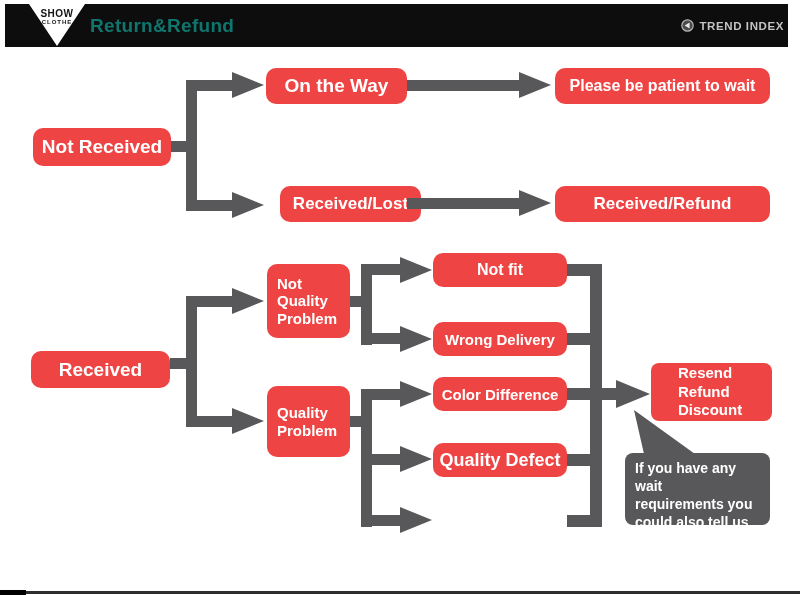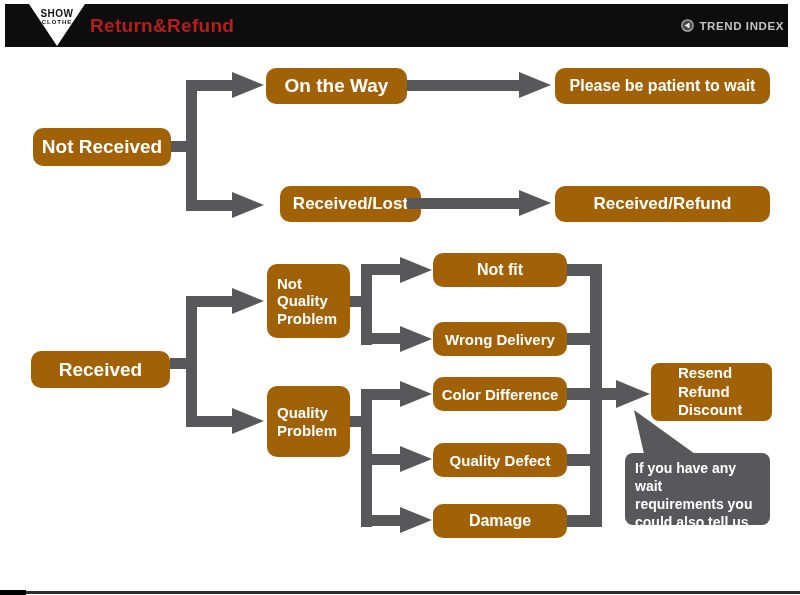--- a/index.html
+++ b/index.html
@@ -9,25 +9,25 @@
   }
   
   .header-bar{position:absolute;left:5px;top:4px;width:783px;height:43px;background:#0d0d0d;}
   .logo-triangle{position:absolute;left:29px;top:4px;width:0;height:0;
     border-left:28px solid transparent;border-right:28px solid transparent;border-top:42px solid #ffffff;}
   .logo-show{position:absolute;left:29px;top:8px;width:56px;text-align:center;
     font-size:10px;font-weight:bold;color:#141414;letter-spacing:0.5px;}
   .logo-clothe{position:absolute;left:29px;top:19px;width:56px;text-align:center;
     font-size:6px;font-weight:bold;color:#141414;letter-spacing:1px;}
   .header-title{position:absolute;left:90px;top:4px;height:43px;line-height:43px;
-    color:#b91c1c;font-size:19px;font-weight:bold;letter-spacing:0.3px;}
+    color:#0f766e;font-size:19px;font-weight:bold;letter-spacing:0.3px;}
   .brand{position:absolute;right:16px;top:4px;height:43px;display:flex;align-items:center;gap:5px;}
   .brand-text{color:#c4c4c4;font-size:11.5px;font-weight:bold;letter-spacing:0.6px;}
   
-  .box{position:absolute;background:#a16207;color:#ffffff;font-weight:bold;
+  .box{position:absolute;background:#ef4444;color:#ffffff;font-weight:bold;
     display:flex;align-items:center;justify-content:center;border-radius:10px;
     box-sizing:border-box;text-align:center;}
   .box.col{flex-direction:column;align-items:flex-start;justify-content:center;
     text-align:left;line-height:1.15;}
   .hline,.vline{position:absolute;background:#58585a;}
   .arr{position:absolute;width:0;height:0;
     border-top:13px solid transparent;border-bottom:13px solid transparent;
     border-left:32px solid #58585a;}
   .arr.big{border-top-width:14px;border-bottom-width:14px;border-left-width:34px;}
   .bubble{position:absolute;background:#58585a;color:#ffffff;border-radius:8px;
@@ -82,22 +82,21 @@
     <span>Problem</span>
   </div>
   <div class="box col" style="left:267px;top:386px;width:83px;height:71px;font-size:15px;padding-left:10px;">
     <span>Quality</span>
     <span>Problem</span>
   </div>
 
   <div class="box" style="left:433px;top:253px;width:134px;height:34px;font-size:16px;">Not fit</div>
   <div class="box" style="left:433px;top:322px;width:134px;height:34px;font-size:15px;">Wrong Delivery</div>
   <div class="box" style="left:433px;top:377px;width:134px;height:34px;font-size:15px;">Color Difference</div>
-  <div class="box" style="left:433px;top:443px;width:134px;height:34px;font-size:15px;">Quality Defect</div>
-  <div class="box" style="left:433px;top:504px;width:134px;height:34px;font-size:16px;">Damage</div>
+  <div class="box" style="left:433px;top:443px;width:134px;height:34px;font-size:18px;">Quality Defect</div>
 
   <div class="box col" style="left:651px;top:363px;width:121px;height:58px;font-size:15px;padding-left:27px;border-radius:8px;line-height:1.25;">
     <span>Resend</span>
     <span>Refund</span>
     <span>Discount</span>
   </div>
 
   <div class="hline" style="left:170px;top:358px;width:27px;height:11px;"></div>
   <div class="vline" style="left:186px;top:296px;width:11px;height:131px;"></div>
   <div class="hline" style="left:186px;top:296px;width:46px;height:11px;"></div>

